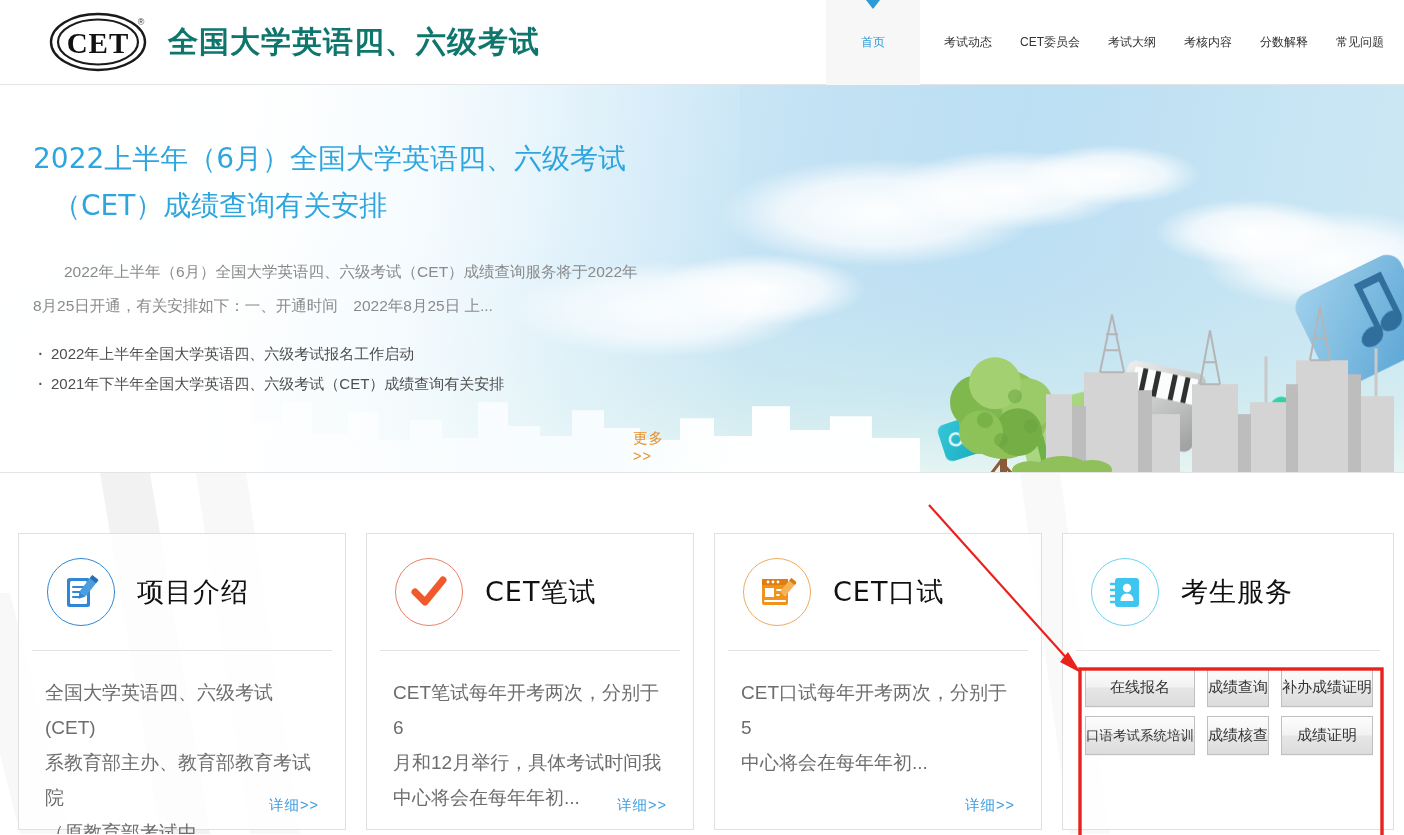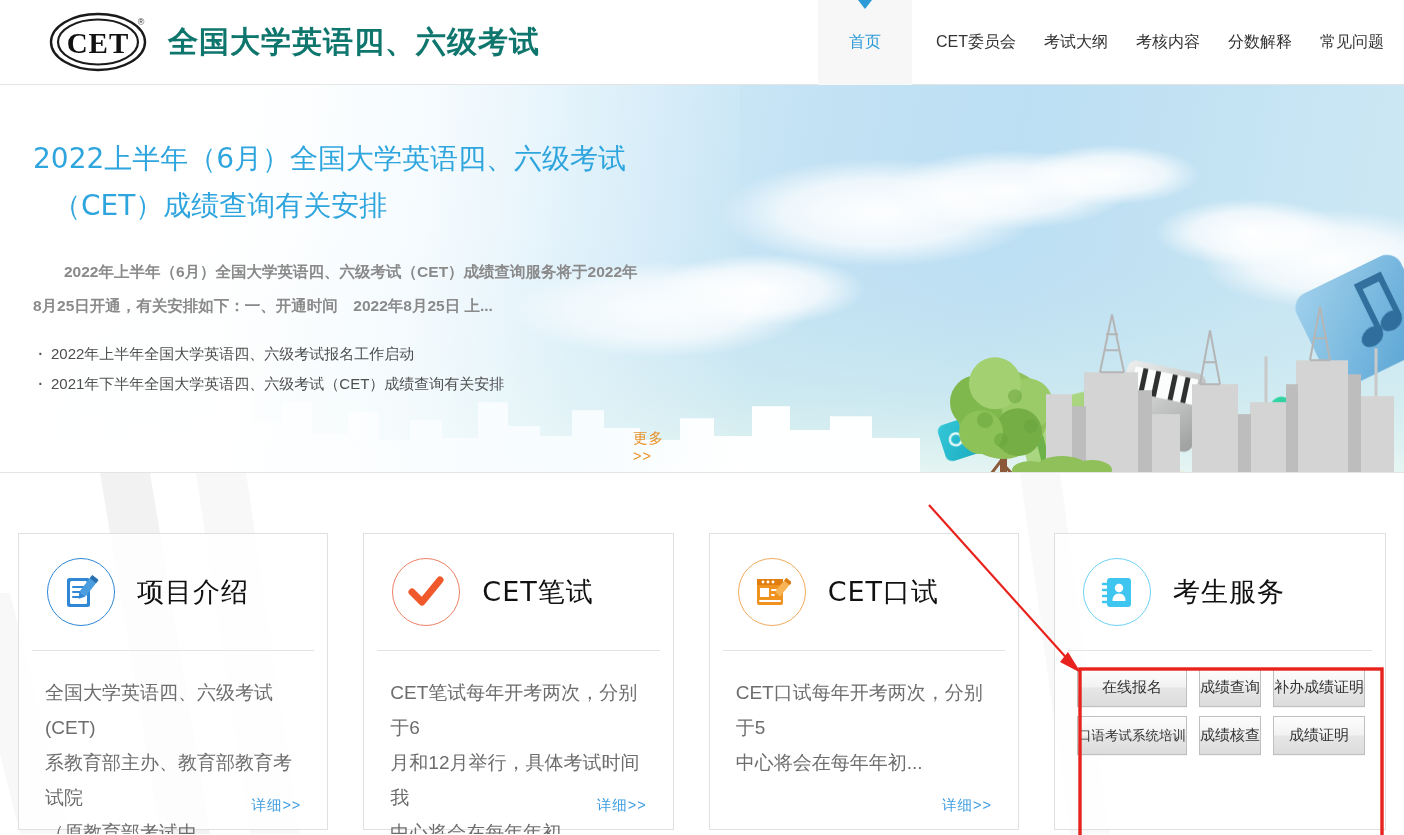--- a/index.html
+++ b/index.html
@@ -54,21 +54,21 @@
     height: 85px;
     display: flex;
     align-items: center;
   }
   .nav-item {
     position: relative;
     height: 85px;
     display: flex;
     align-items: center;
     justify-content: center;
-    font-size: 16px;
+    font-size: 12px;
     color: #333333;
     padding: 0 14px;
     cursor: pointer;
     white-space: nowrap;
     box-sizing: border-box;
   }
   .nav-item.home {
     width: 94px;
     padding: 0;
     background: #f7f7f7;
@@ -142,21 +142,20 @@
     font-family: "DejaVu Sans", "Liberation Sans", sans-serif;
   }
   .banner-title .l2 { display: block; padding-left: 20px; }
   .banner-desc {
     margin-top: 26px;
     font-size: 15.5px;
     line-height: 34px;
     color: #8a8a8a;
     text-indent: 2em;
     width: 610px;
-    font-weight: bold;
   }
   .banner-list {
     margin-top: 12px;
     list-style: none;
     padding: 0;
   }
   .banner-list li {
     font-size: 15px;
     line-height: 30px;
     color: #4e4e4e;
@@ -194,23 +193,23 @@
     inset: 0;
     pointer-events: none;
   }
   .watermark svg { display: block; width: 100%; height: 100%; }
 
   .cards {
     position: absolute;
     left: 0; top: 0;
     width: 1404px;
     display: flex;
-    padding: 60px 18px 0 18px;
+    padding: 60px 10px 0 18px;
     box-sizing: border-box;
-    gap: 35px;
+    gap: 20px;
   }
   .card {
     width: 332px;
     height: 297px;
     border: 1px solid #e0e0e0;
     background: rgba(255,255,255,0.86);
     box-sizing: border-box;
     position: relative;
   }
   .card-head {
@@ -313,20 +312,21 @@
     </div>
     <div class="brand-title">全国大学英语四、六级考试</div>
   </div>
 
   <div class="nav">
     <div class="nav-item home">
       <span class="nav-arrow"></span>
       <span>首页</span>
     </div>
     <div class="nav-spacer"></div>
+    <div class="nav-item">考试动态</div>
     <div class="nav-item">CET委员会</div>
     <div class="nav-item">考试大纲</div>
     <div class="nav-item">考核内容</div>
     <div class="nav-item">分数解释</div>
     <div class="nav-item last">常见问题</div>
   </div>
 </div>
 
 <div class="banner">
 

